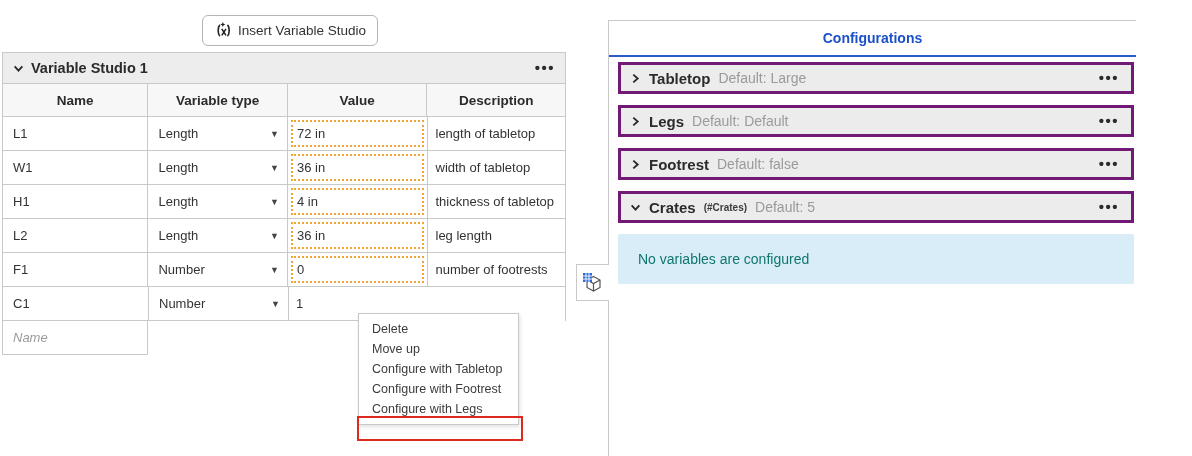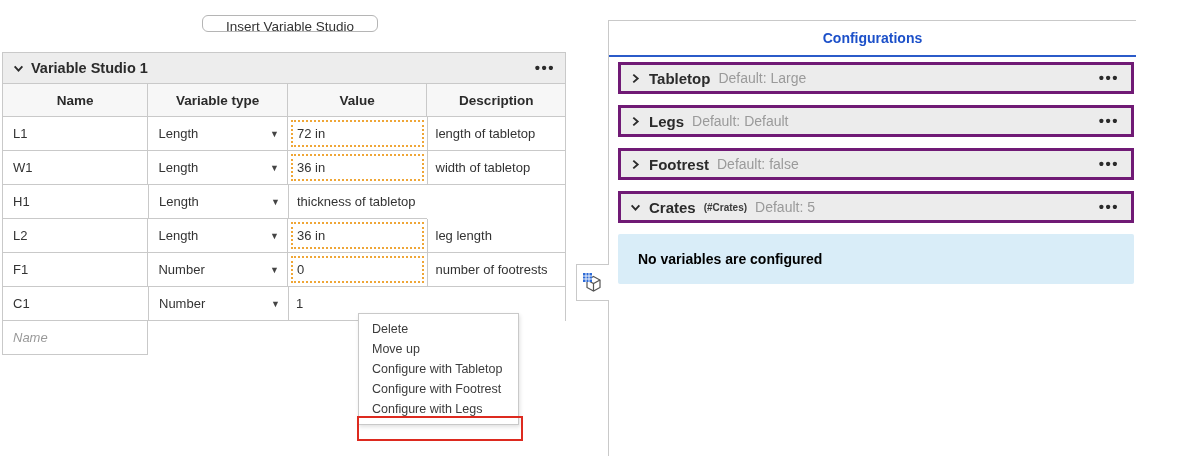--- a/index.html
+++ b/index.html
@@ -2,24 +2,24 @@
 <html><head>
 <meta charset="utf-8">
 <style>
   * { margin:0; padding:0; box-sizing:border-box; }
   html,body { background:#fff; }
   body { font-family:"Liberation Sans", sans-serif; color:#333; }
   #stage { position:relative; width:1192px; height:456px; background:#fff; overflow:hidden; }
 
   
   .insert-btn {
-    position:absolute; left:202px; top:15px; width:176px; height:17px;
+    position:absolute; left:202px; top:15px; width:176px; height:31px;
     background:#fff; border:1px solid #b5b5b5; border-radius:6px;
     display:flex; align-items:center; justify-content:center; gap:5px;
-    font-size:13.5px; color:#333; cursor:pointer;flex-direction:column;
+    font-size:13.5px; color:#333; cursor:pointer;
   }
 
   
   .vs-panel { position:absolute; left:2px; top:52px; width:564px; }
   .vs-header {
     height:32px; background:#ededed; border:1px solid #c9c9c9;
     display:flex; align-items:center; padding:0 10px; gap:7px;
   }
   .vs-title { font-weight:bold; font-size:14.5px; color:#2b2b2b; }
   .spacer { flex:1; }
@@ -78,21 +78,21 @@
     height:32px; background:#ececec; border:3px solid #701a75;
     display:flex; align-items:center; padding:0 12px 0 9px; gap:8px; margin-bottom:11px;
   }
   .cfg-name { font-weight:bold; font-size:15px; color:#2b2b2b; }
   .cfg-suffix { font-weight:bold; font-size:10px; color:#3c3c3c; }
   .cfg-default { color:#9a9a9a; font-size:14px; }
   .info-box {
     margin:7px 2px 0 9px; height:50px; background:#d9edf8; border-radius:2px;
     display:flex; align-items:center; padding-left:20px;
   }
-  .info-text { color:#000000; font-weight:bold; font-size:14px; }
+  .info-text { color:#0f766e; font-weight:normal; font-size:14px; }
 
   
   .cube-tab {
     position:absolute; left:576px; top:264px; width:33px; height:37px;
     background:#fff; border:1px solid #c9c9c9; border-right:none; z-index:5;
     display:flex; align-items:center; justify-content:center;
   }
 
   .chev { flex:0 0 auto; display:block; }
   .chev.down { transform:rotate(90deg); }
@@ -153,20 +153,23 @@
           </div>
         <div class="cell c-desc">width of tabletop</div>
       </div>
 
       <div class="t-row">
         <div class="cell c-name">H1</div>
         <div class="cell c-type">
             <span>Length</span>
             <span class="dd-arrow">▼</span>
           </div>
+        <div class="cell c-value">
+            <div class="val-input">4 in</div>
+          </div>
         <div class="cell c-desc">thickness of tabletop</div>
       </div>
 
       <div class="t-row">
         <div class="cell c-name">L2</div>
         <div class="cell c-type">
             <span>Length</span>
             <span class="dd-arrow">▼</span>
           </div>
         <div class="cell c-value">

